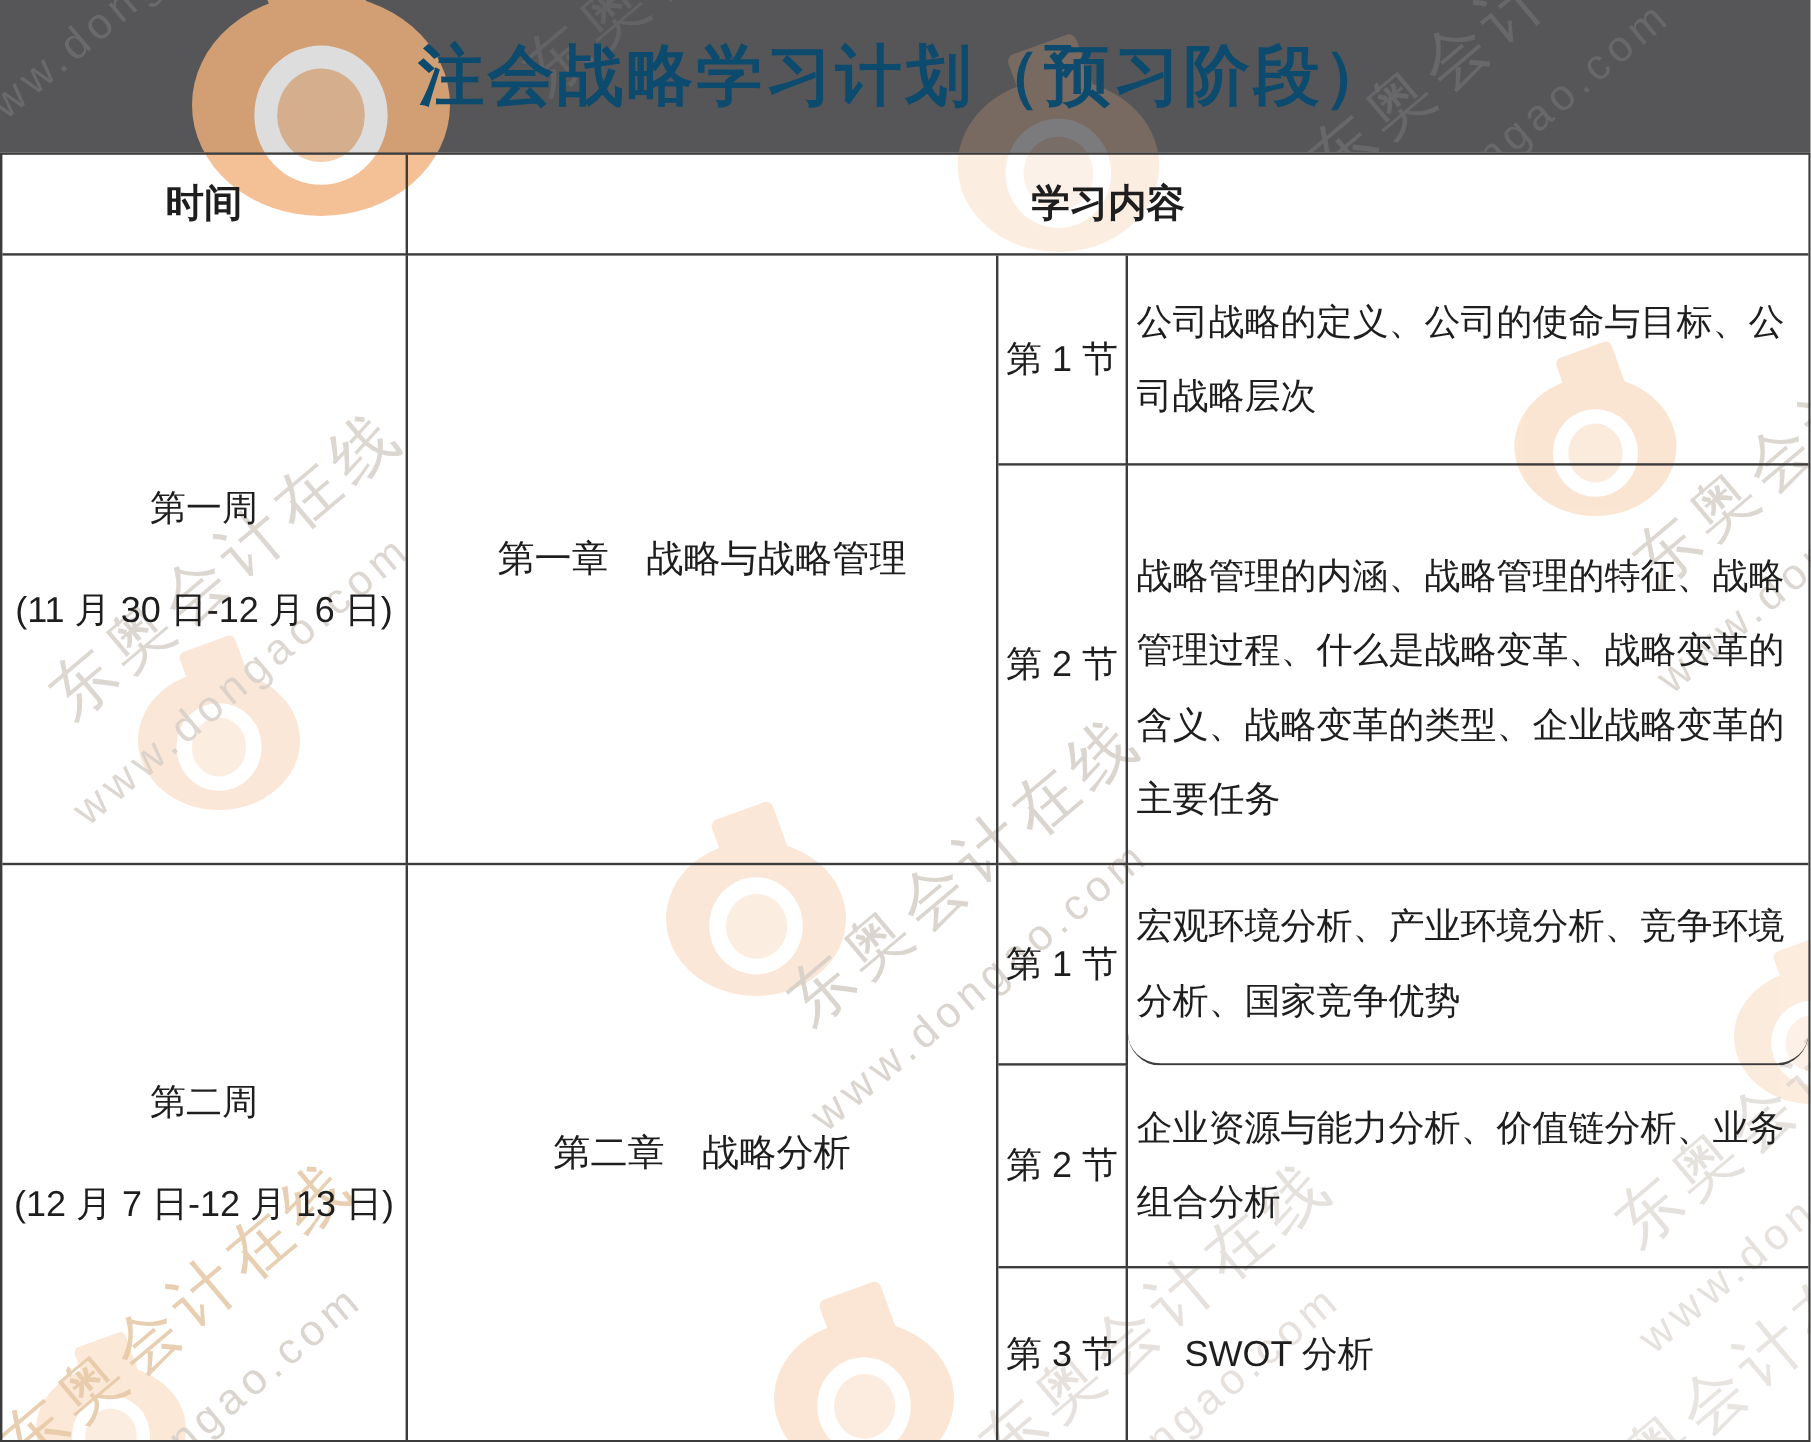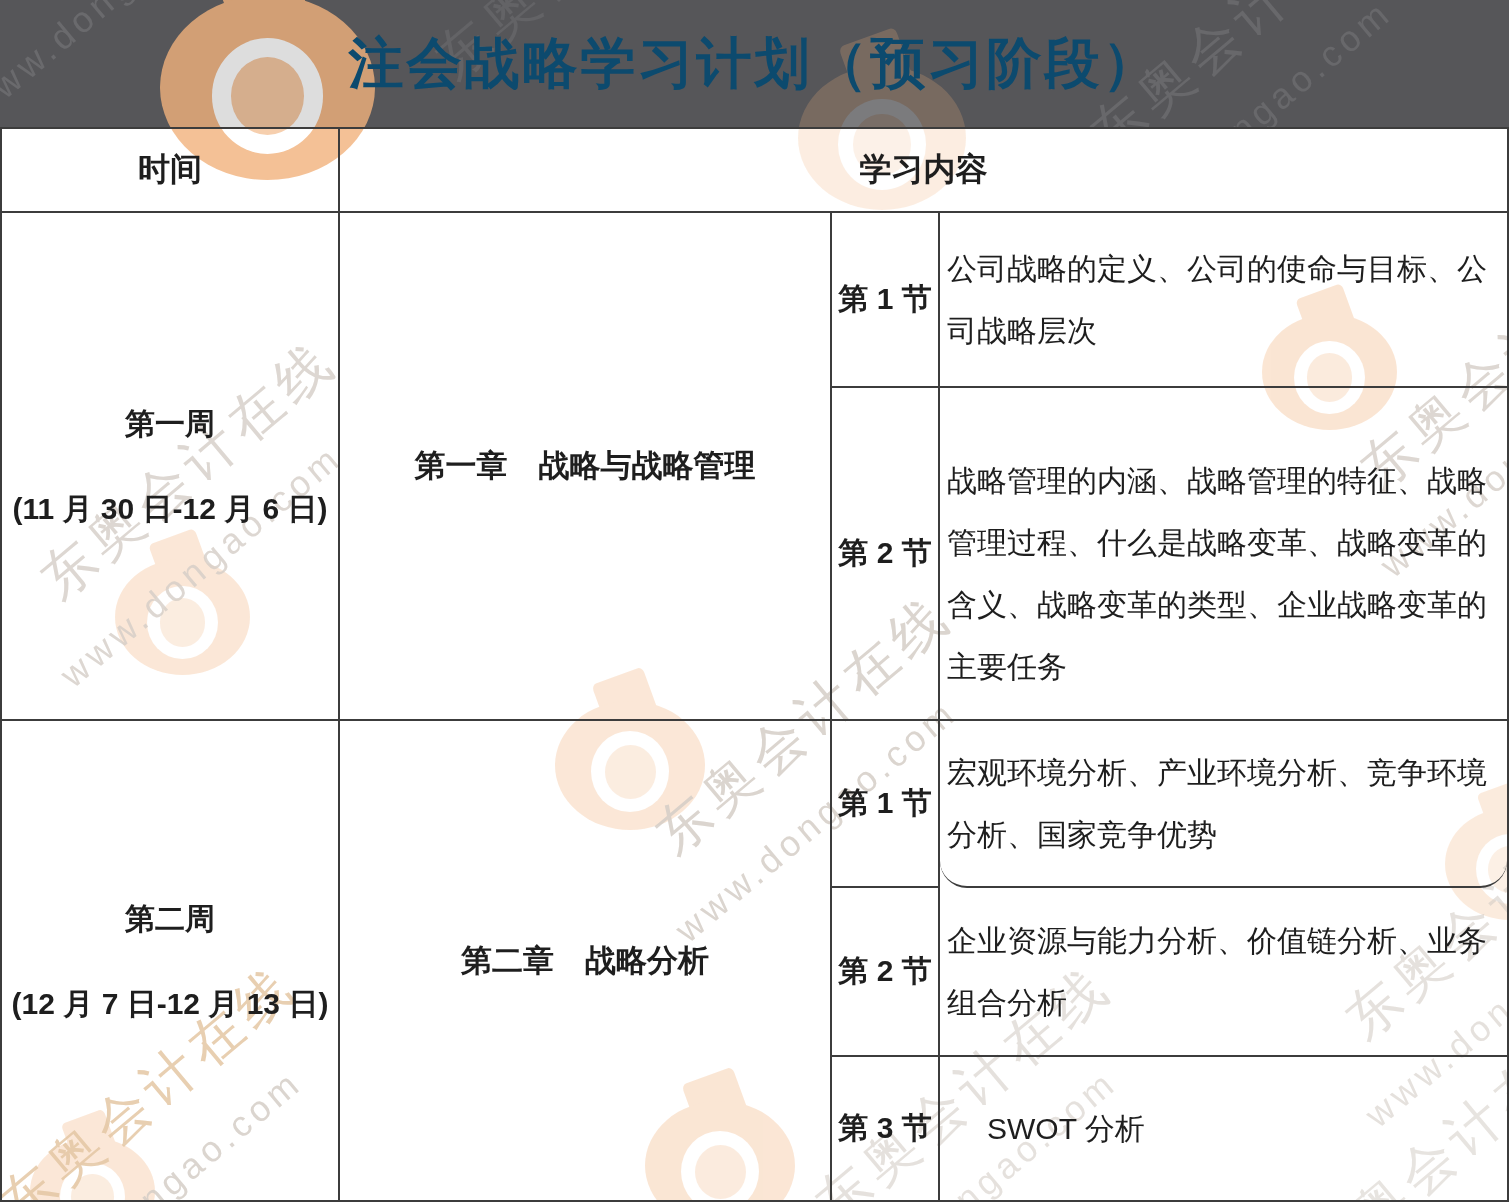--- a/index.html
+++ b/index.html
@@ -26,21 +26,21 @@
   .wm-logo .core{position:absolute;left:33%;bottom:21%;width:34%;height:36%;border-radius:50%;background:#f5c49b;}
   
   .grid{
     position:absolute;top:127px;left:0;width:1509px;height:1075px;z-index:2;
     display:grid;box-sizing:border-box;border:2px solid #3c3c3c;
     grid-template-columns:338px 492px 108px 567px;
     grid-template-rows:84px 175px 333px 167px 169px 143px;
     background:transparent;
   }
   .cell{box-sizing:border-box;display:flex;align-items:center;justify-content:center;overflow:hidden;}
-  .br{border-right:2px solid #3c3c3c;font-weight:bold;}
+  .br{border-right:2px solid #3c3c3c;}
   .bb{border-bottom:2px solid #3c3c3c;}
   .header-cell{font-weight:bold;font-size:32px;}
   .time-cell{flex-direction:column;}
   .time-cell > div{line-height:85px;font-size:30px;text-align:center;white-space:nowrap;}
   .chapter-cell{font-size:31px;white-space:nowrap;}
   .no-cell{font-size:30px;white-space:nowrap;}
   .topics{
     justify-content:flex-start;text-align:left;
     padding:0 3px 0 7px;font-size:30px;line-height:62px;white-space:pre-line;
   }

